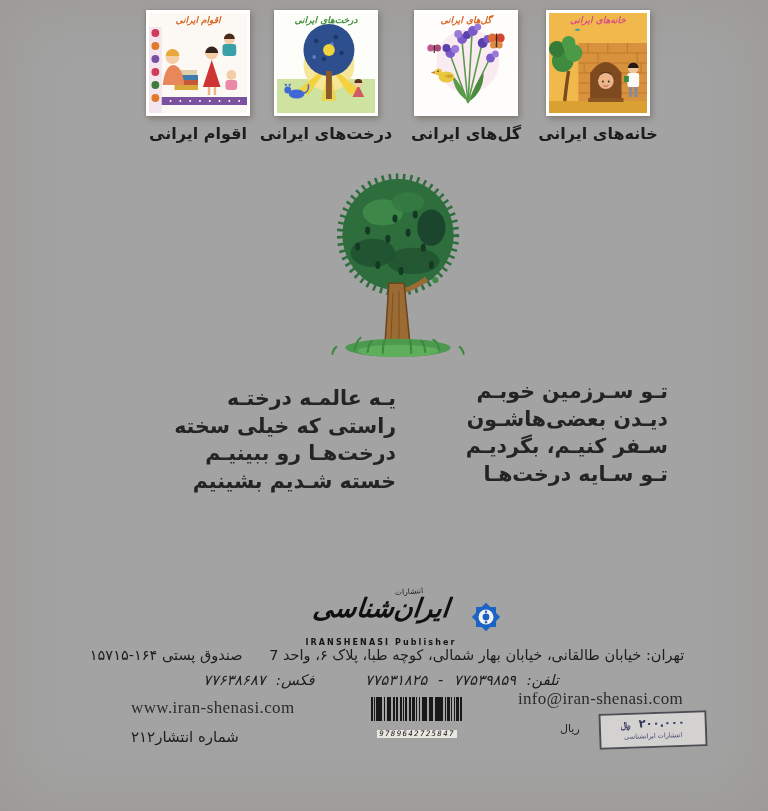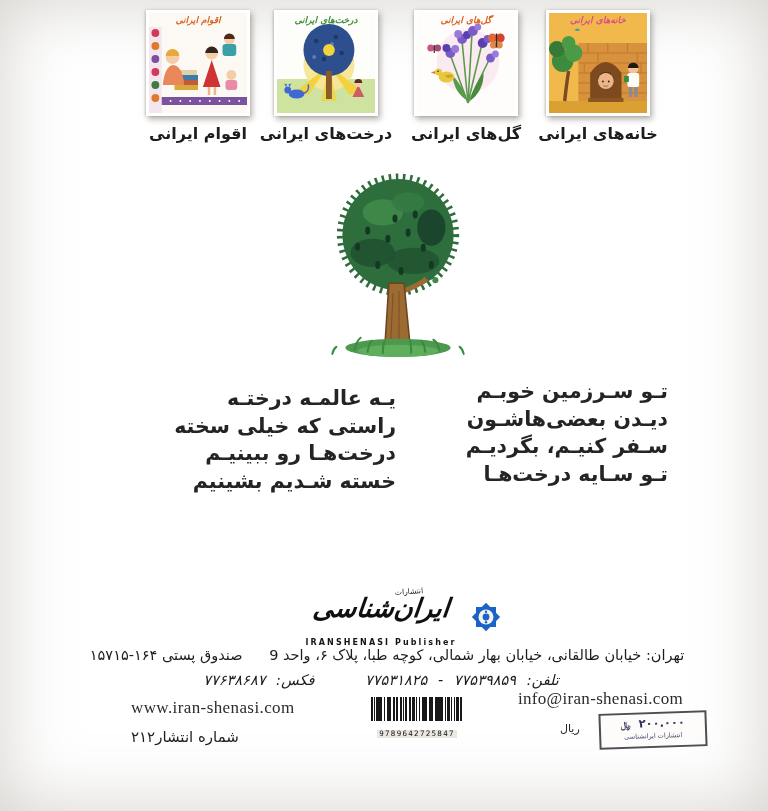--- a/index.html
+++ b/index.html
@@ -1,16 +1,16 @@
 <!DOCTYPE html>
 <html lang="fa"><head>
 <meta charset="utf-8">
 <style>
   html,body{margin:0;padding:0;background:#cfccc5;}
-  .page{position:relative;width:768px;height:811px;margin:0 auto;background:#ffffff;overflow:hidden;
+  .page{position:relative;width:768px;height:811px;margin:0 auto;background:#a3a3a3;overflow:hidden;
         box-shadow:inset 0 0 70px rgba(140,134,122,.38);font-family:"DejaVu Sans",sans-serif;}
 
   
   .book-card{position:absolute;top:10px;width:104px;height:106px;background:#fff;border:3px solid #fff;
              box-sizing:border-box;box-shadow:2px 3px 6px rgba(95,88,76,.5),-1px 0 2px rgba(95,88,76,.25);}
   .book-card svg{position:absolute;left:0;top:0;width:100%;height:100%;}
   .cover-title{position:absolute;top:2px;left:3px;right:3px;direction:rtl;text-align:center;
                font-size:9px;font-weight:bold;font-style:italic;letter-spacing:-.3px;z-index:2;}
   .cover-caption{position:absolute;top:124px;width:150px;text-align:center;direction:rtl;
                  font-weight:bold;font-size:16px;color:#1d1d1d;}
@@ -41,21 +41,21 @@
   .address-line .pobox-num{direction:ltr;unicode-bidi:embed;margin-inline-start:6px;}
   .phone-line{position:absolute;top:672px;left:0;right:0;text-align:center;direction:rtl;
               font-size:14.5px;color:#1c1c1c;font-style:italic;}
   .phone-line span{margin-inline-start:6px;}
   .phone-line .fax-label{margin-inline-start:46px;}
 
   
   .website{position:absolute;left:131px;top:698px;font-family:"Liberation Serif",serif;
            font-size:17px;color:#2b2b2b;letter-spacing:.4px;}
   .pub-number{position:absolute;left:131px;top:728px;direction:rtl;font-size:15px;color:#1e1e1e;}
-  .barcode{position:absolute;left:371px;top:697px;width:92px;text-align:center;}
+  .barcode{position:absolute;left:371px;top:697px;width:92px;text-align:center;font-style:italic;}
   .barcode-bars{height:24px;background:
       repeating-linear-gradient(90deg,#181818 0 1.2px,transparent 1.2px 3.2px),
       repeating-linear-gradient(90deg,#181818 0 2px,transparent 2px 8.5px),
       repeating-linear-gradient(90deg,transparent 0 5px,#181818 5px 6.6px,transparent 6.6px 12px);}
   .barcode-digits{display:inline-block;font-family:"DejaVu Sans Mono",monospace;font-size:7.5px;
                   line-height:8px;letter-spacing:1.3px;color:#111;background:#eae7e1;
                   margin-top:-4px;padding:0 2px;position:relative;}
   .email{position:absolute;left:518px;top:689px;font-family:"Liberation Serif",serif;
          font-size:17px;color:#2b2b2b;letter-spacing:.3px;}
   .price-currency{position:absolute;left:560px;top:722px;direction:rtl;font-size:11px;color:#1e1e1e;}
@@ -285,21 +285,21 @@
         <rect x="8" y="8" width="20" height="20" transform="rotate(45 18 18)"></rect>
       </g>
       <circle cx="18" cy="18" r="7.5" fill="#f4f2ec"></circle>
       <circle cx="18" cy="18" r="3.4" fill="#1b63c4" style="fill: rgb(27, 99, 196);"></circle>
       <circle cx="18" cy="12.8" r="1.2" fill="#1b63c4" style="fill: rgb(27, 99, 196);"></circle>
       <circle cx="18" cy="23.2" r="1.2" fill="#1b63c4" style="fill: rgb(27, 99, 196);"></circle>
     </svg>
   </div>
 
   <div class="address-line">
-    <span>تهران: خیابان طالقانی، خیابان بهار شمالی، کوچه طبا، پلاک ۶، واحد 9</span>
+    <span>تهران: خیابان طالقانی، خیابان بهار شمالی، کوچه طبا، پلاک ۶، واحد 7</span>
     <span class="pobox-label">صندوق پستی</span>
     <span class="pobox-num">۱۵۷۱۵-۱۶۴</span>
   </div>
   <div class="phone-line">
     <span>تلفن:</span>
     <span>۷۷۵۳۹۸۵۹</span>
     <span>-</span>
     <span>۷۷۵۳۱۸۲۵</span>
     <span class="fax-label">فکس:</span>
     <span>۷۷۶۳۸۶۸۷</span>

